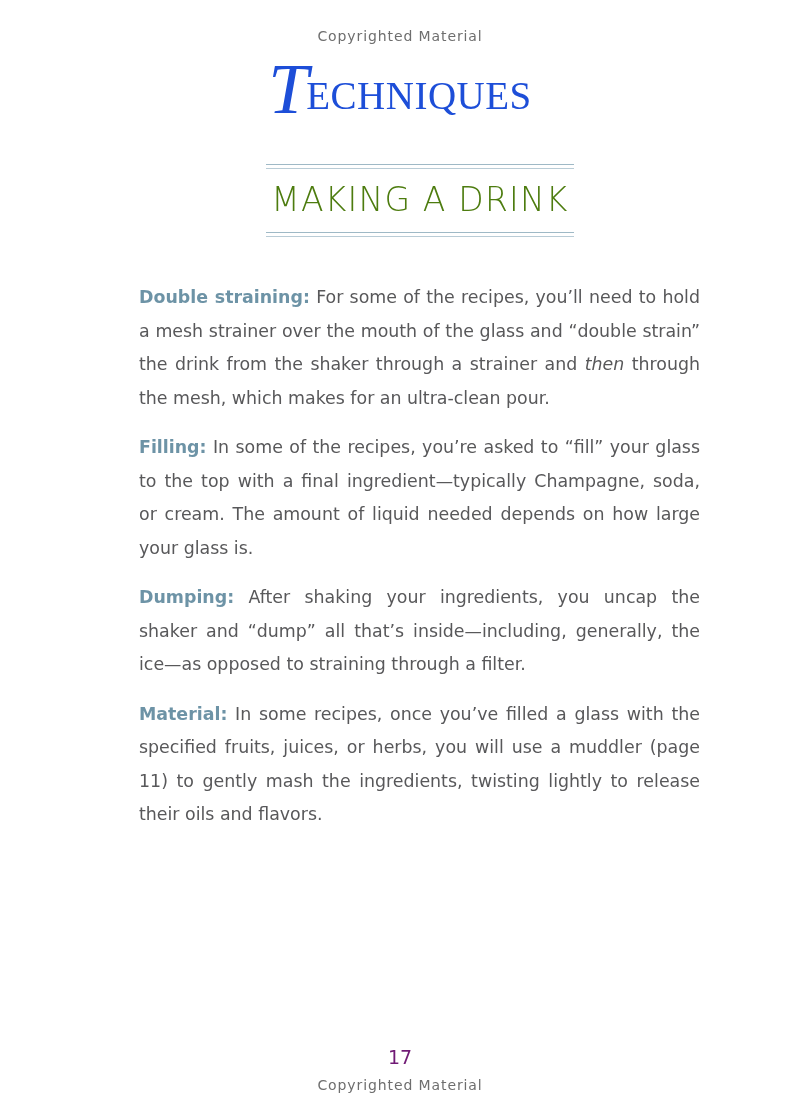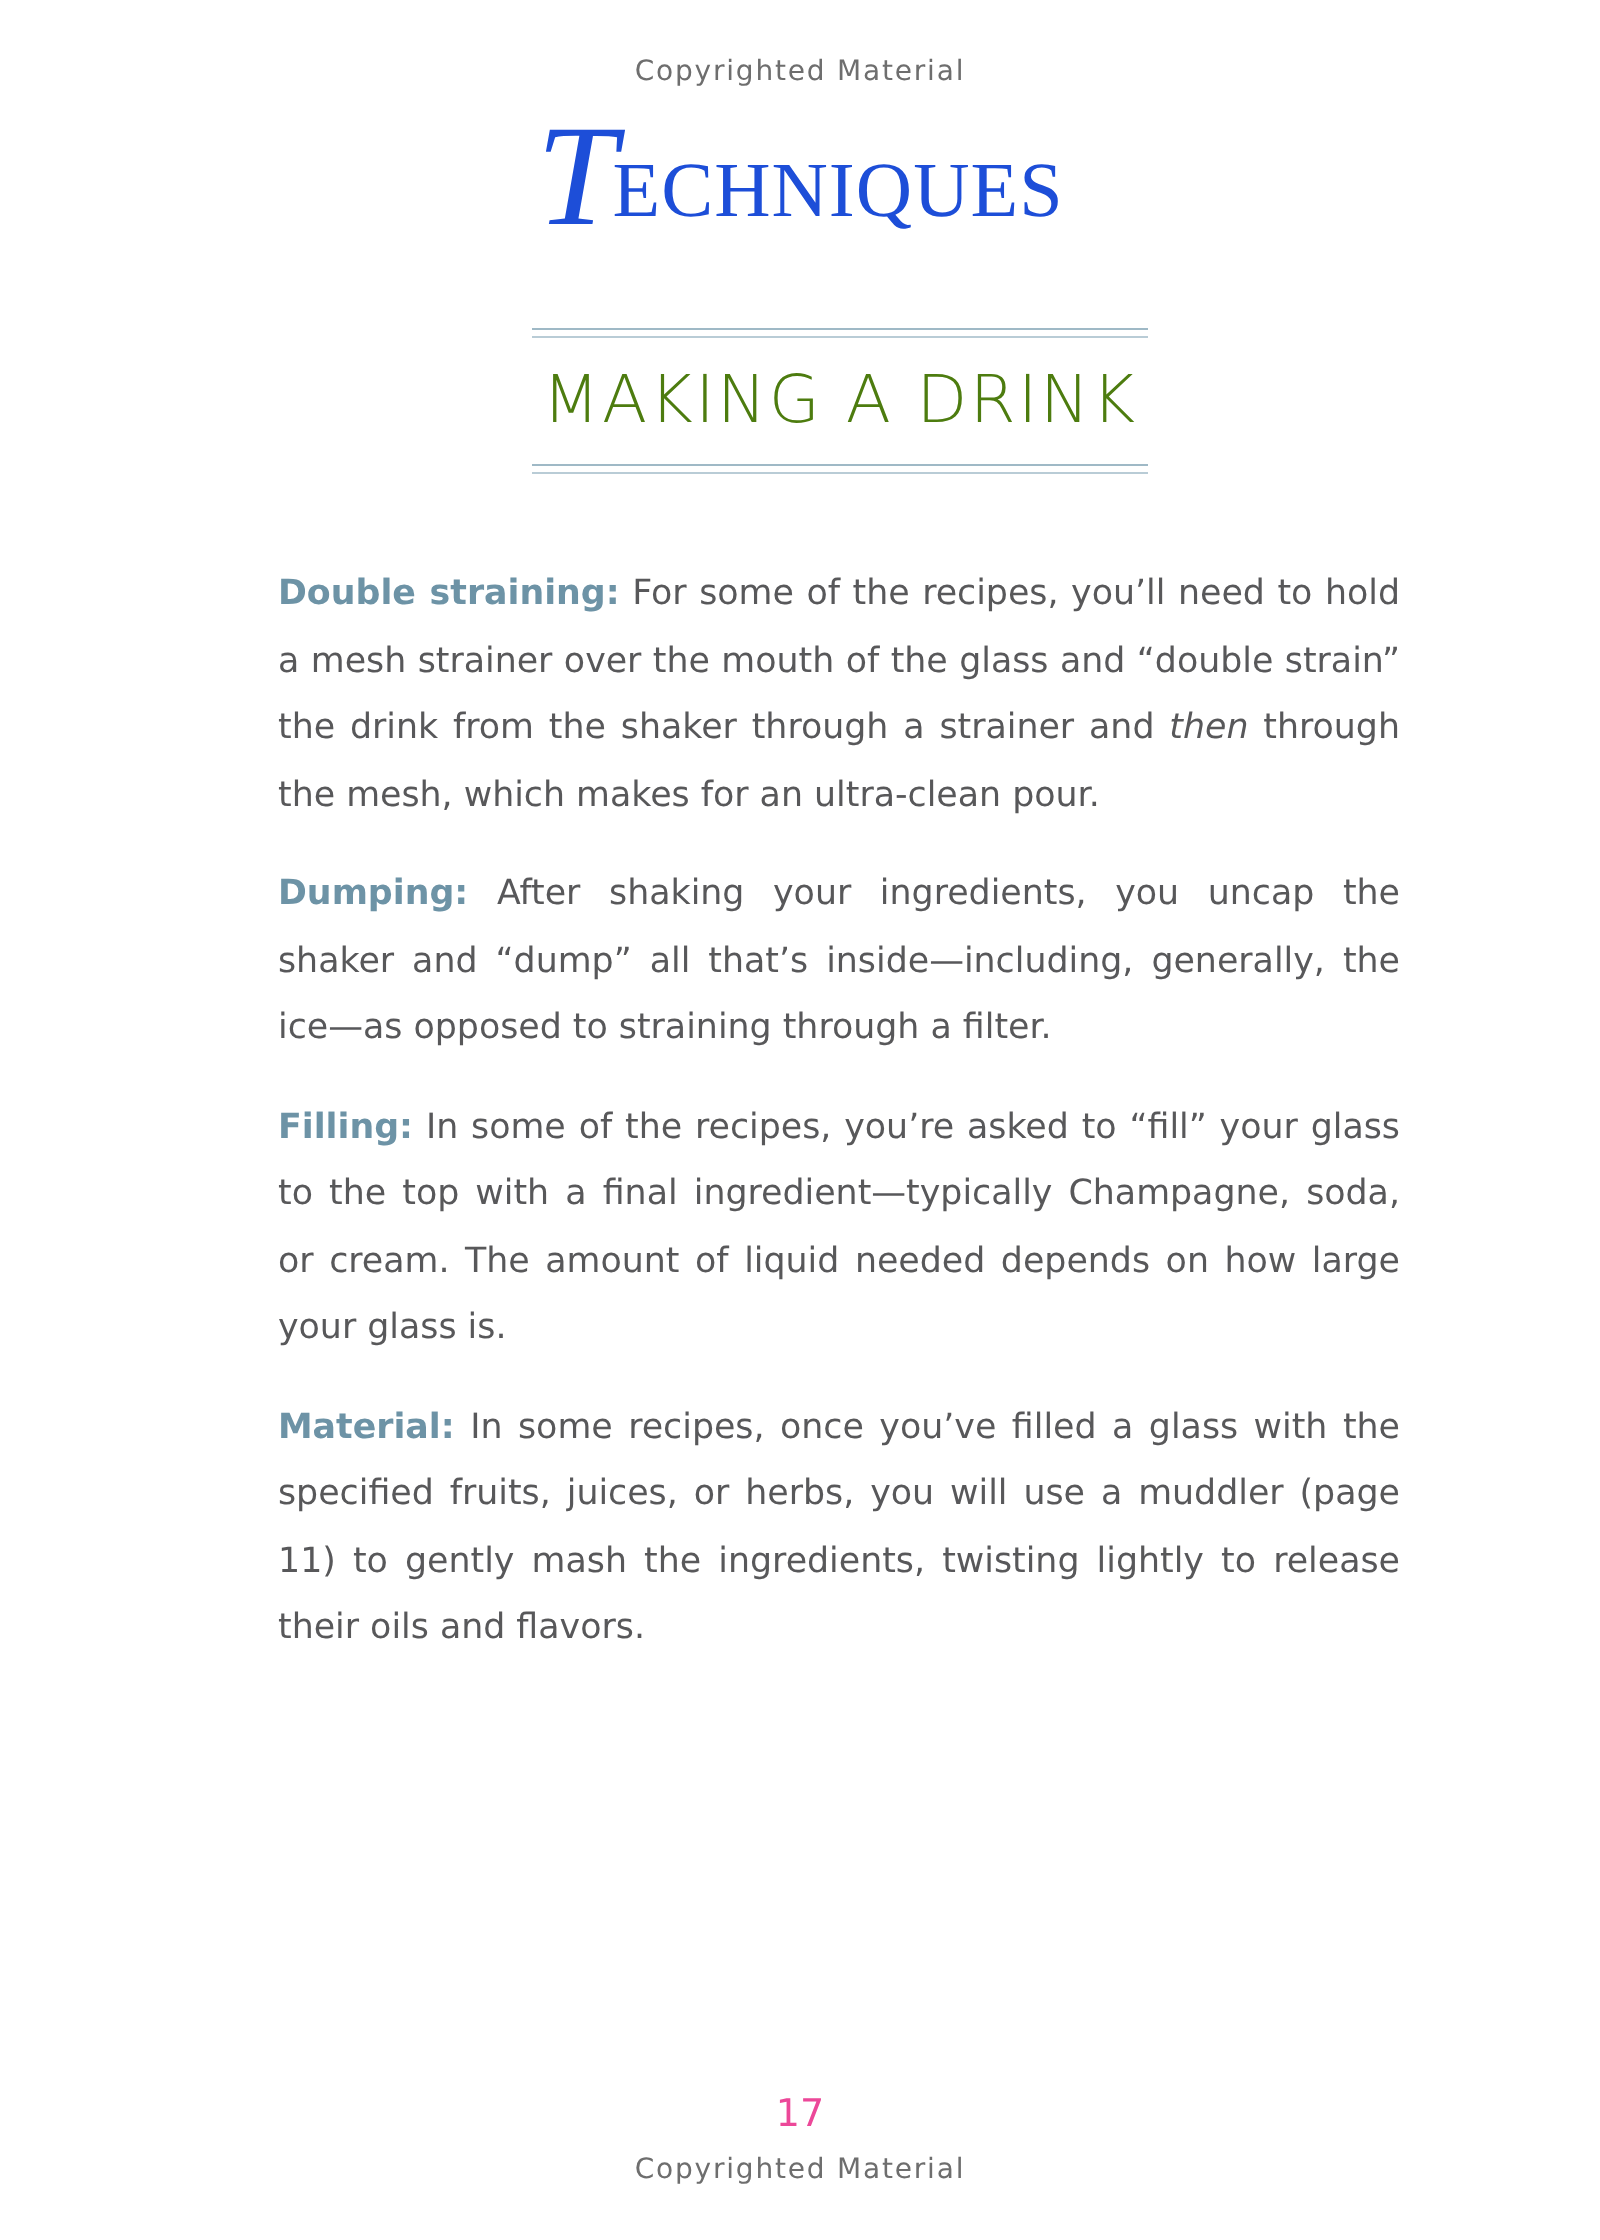--- a/index.html
+++ b/index.html
@@ -124,21 +124,21 @@
 
   
   .folio {
     position: absolute;
     top: 1046px;
     left: 0;
     width: 800px;
     text-align: center;
     font-family: "DejaVu Sans", sans-serif;
     font-size: 19px;
-    color: #ec4899;
+    color: #701a75;
   }
 </style>
 </head>
 <body>
 
 <div class="page">
 
   <div class="watermark watermark-top">Copyrighted Material</div>
 
   <div class="chapter-title">
@@ -160,25 +160,25 @@
   </div>
 
   <div class="body-column">
 
     <p class="term-paragraph">
       <span class="term">Double straining:</span><span> For some of the recipes, you’ll need to hold a mesh strainer over the mouth of the glass and “double strain” the drink from the shaker through a strainer and </span><em>then</em><span> through the mesh, which makes for an ultra-clean pour.</span>
     </p>
 
 
     <p class="term-paragraph">
-      <span class="term">Dumping:</span><span> After shaking your ingredients, you uncap the shaker and “dump” all that’s inside—including, generally, the ice—as opposed to straining through a filter.</span>
+      <span class="term">Filling:</span><span> In some of the recipes, you’re asked to “fill” your glass to the top with a final ingredient—typically Champagne, soda, or cream. The amount of liquid needed depends on how large your glass is.</span>
     </p>
 
     <p class="term-paragraph">
-      <span class="term">Filling:</span><span> In some of the recipes, you’re asked to “fill” your glass to the top with a final ingredient—typically Champagne, soda, or cream. The amount of liquid needed depends on how large your glass is.</span>
+      <span class="term">Dumping:</span><span> After shaking your ingredients, you uncap the shaker and “dump” all that’s inside—including, generally, the ice—as opposed to straining through a filter.</span>
     </p>
 
     <p class="term-paragraph">
       <span class="term">Material:</span><span> In some recipes, once you’ve filled a glass with the specified fruits, juices, or herbs, you will use a muddler (page 11) to gently mash the ingredients, twisting lightly to release their oils and flavors.</span>
     </p>
 
   </div>
 
   <div class="folio">17</div>
 

